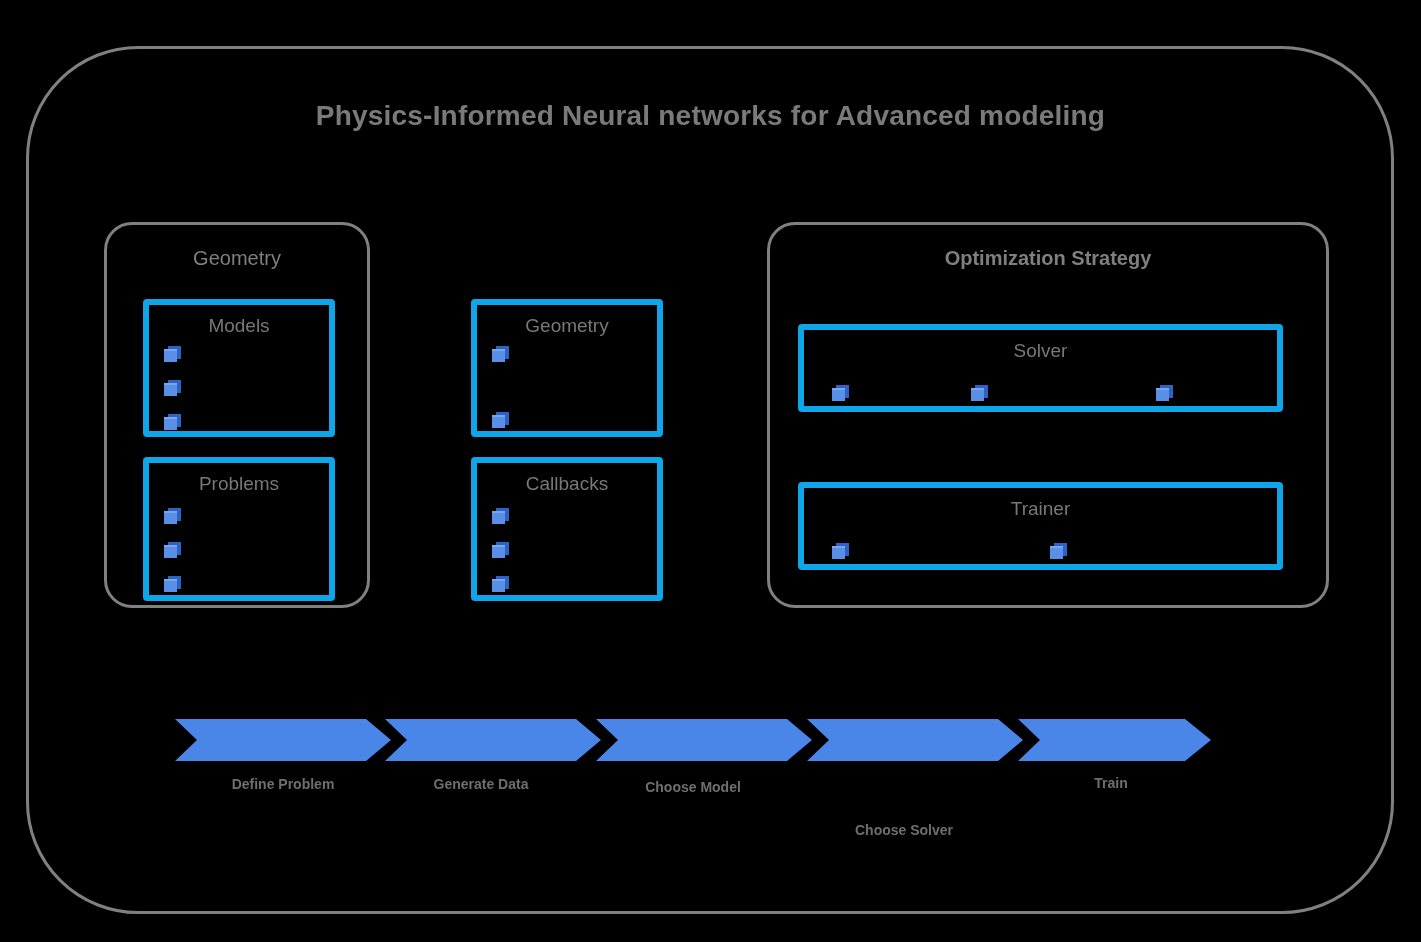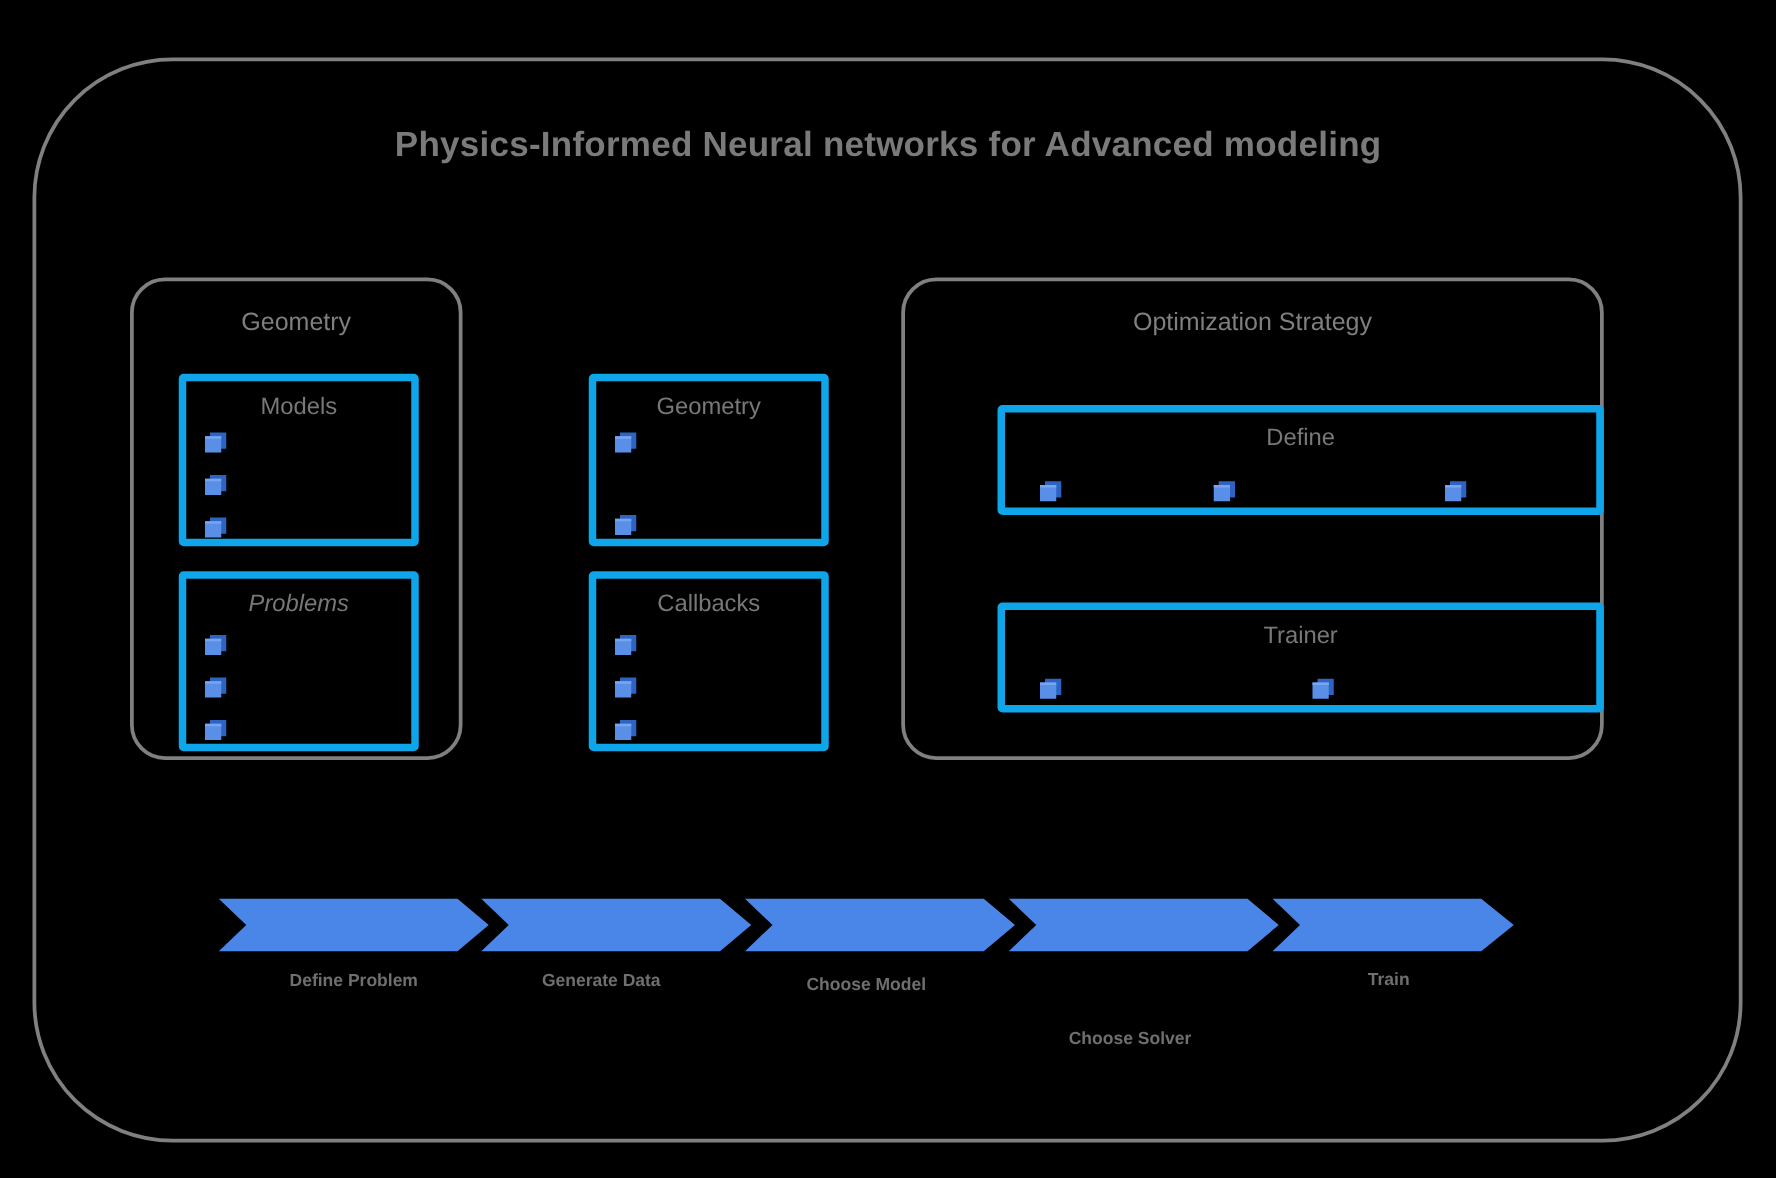--- a/index.html
+++ b/index.html
@@ -168,21 +168,21 @@
     </div>
     <div class="item-label" style="left:40px; top:77px;"></div>
     <div class="cube-icon" style="left:15px; top:109px;">
       <div class="cube-back"></div>
         <div class="cube-front"></div>
         <div class="cube-edge"></div>
     </div>
     <div class="item-label" style="left:40px; top:111px;"></div>
   </div>
 
-  <div class="sub-box" style="left:143px; top:457px; width:192px; height:144px;font-style:italic;">
+  <div class="sub-box" style="left:143px; top:457px; width:192px; height:144px;">
     <div class="sub-title">Problems</div>
     <div class="cube-icon" style="left:15px; top:45px;">
       <div class="cube-back"></div>
         <div class="cube-front"></div>
         <div class="cube-edge"></div>
     </div>
     <div class="item-label" style="left:40px; top:47px;"></div>
     <div class="cube-icon" style="left:15px; top:79px;">
       <div class="cube-back"></div>
         <div class="cube-front"></div>
@@ -229,26 +229,26 @@
     </div>
     <div class="item-label" style="left:40px; top:81px;"></div>
     <div class="cube-icon" style="left:15px; top:113px;">
       <div class="cube-back"></div>
         <div class="cube-front"></div>
         <div class="cube-edge"></div>
     </div>
     <div class="item-label" style="left:40px; top:115px;"></div>
   </div>
 
-  <div class="group-box" style="left:721px; top:222px; width:562px; height:386px;">
+  <div class="group-box" style="left:767px; top:222px; width:562px; height:386px;font-weight:bold;">
     <div class="group-title">Optimization Strategy</div>
   </div>
 
   <div class="sub-box" style="left:798px; top:324px; width:485px; height:88px;">
-    <div class="sub-title">Define</div>
+    <div class="sub-title">Solver</div>
     <div class="cube-icon" style="left:28px; top:55px;">
       <div class="cube-back"></div>
         <div class="cube-front"></div>
         <div class="cube-edge"></div>
     </div>
     <div class="item-label" style="left:53px; top:57px;"></div>
     <div class="cube-icon" style="left:167px; top:55px;">
       <div class="cube-back"></div>
         <div class="cube-front"></div>
         <div class="cube-edge"></div>

